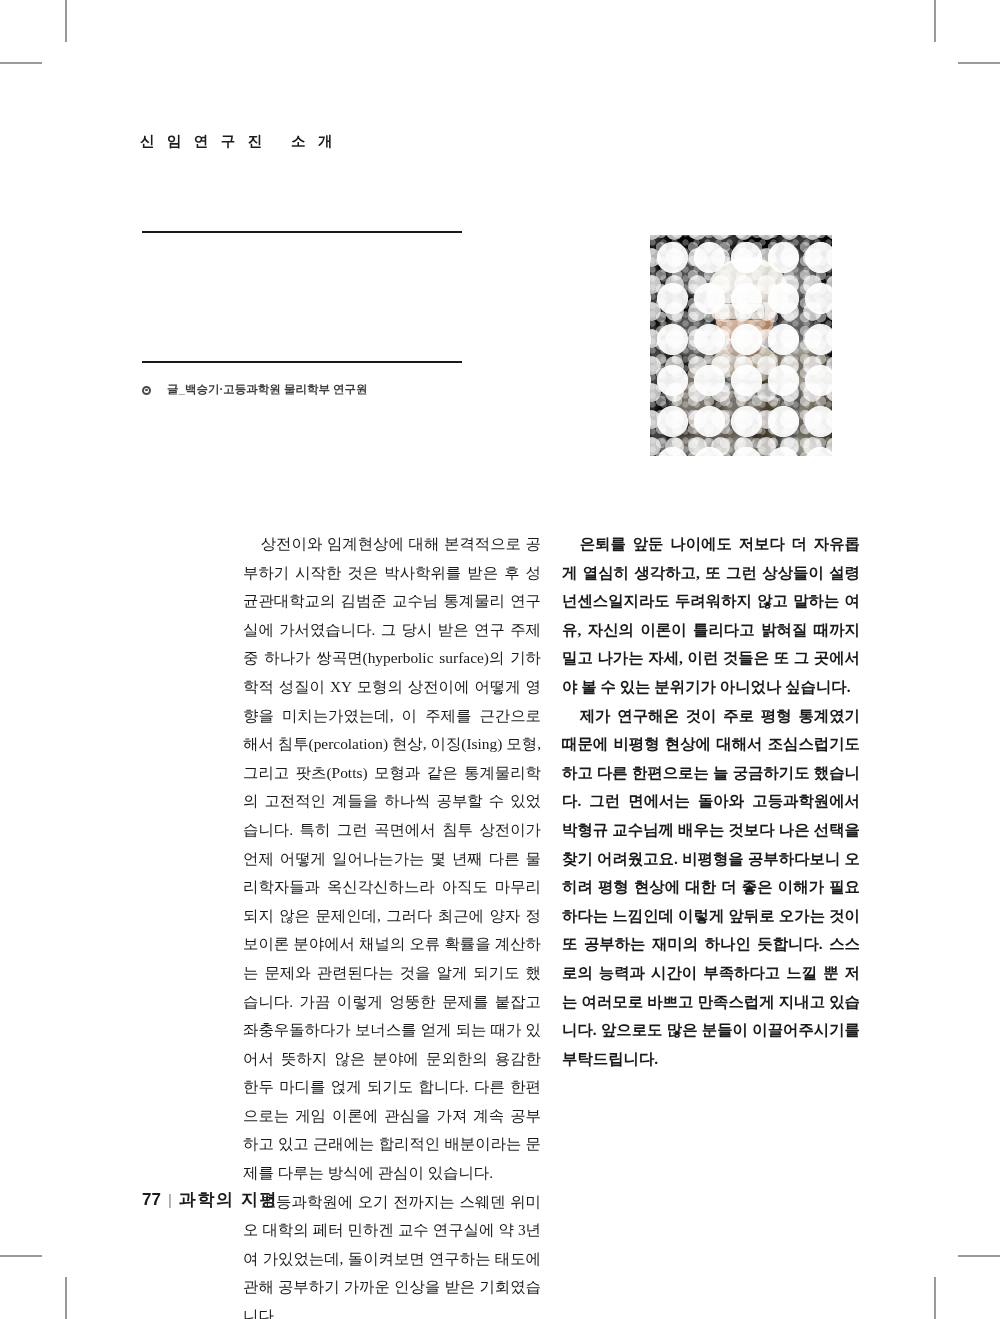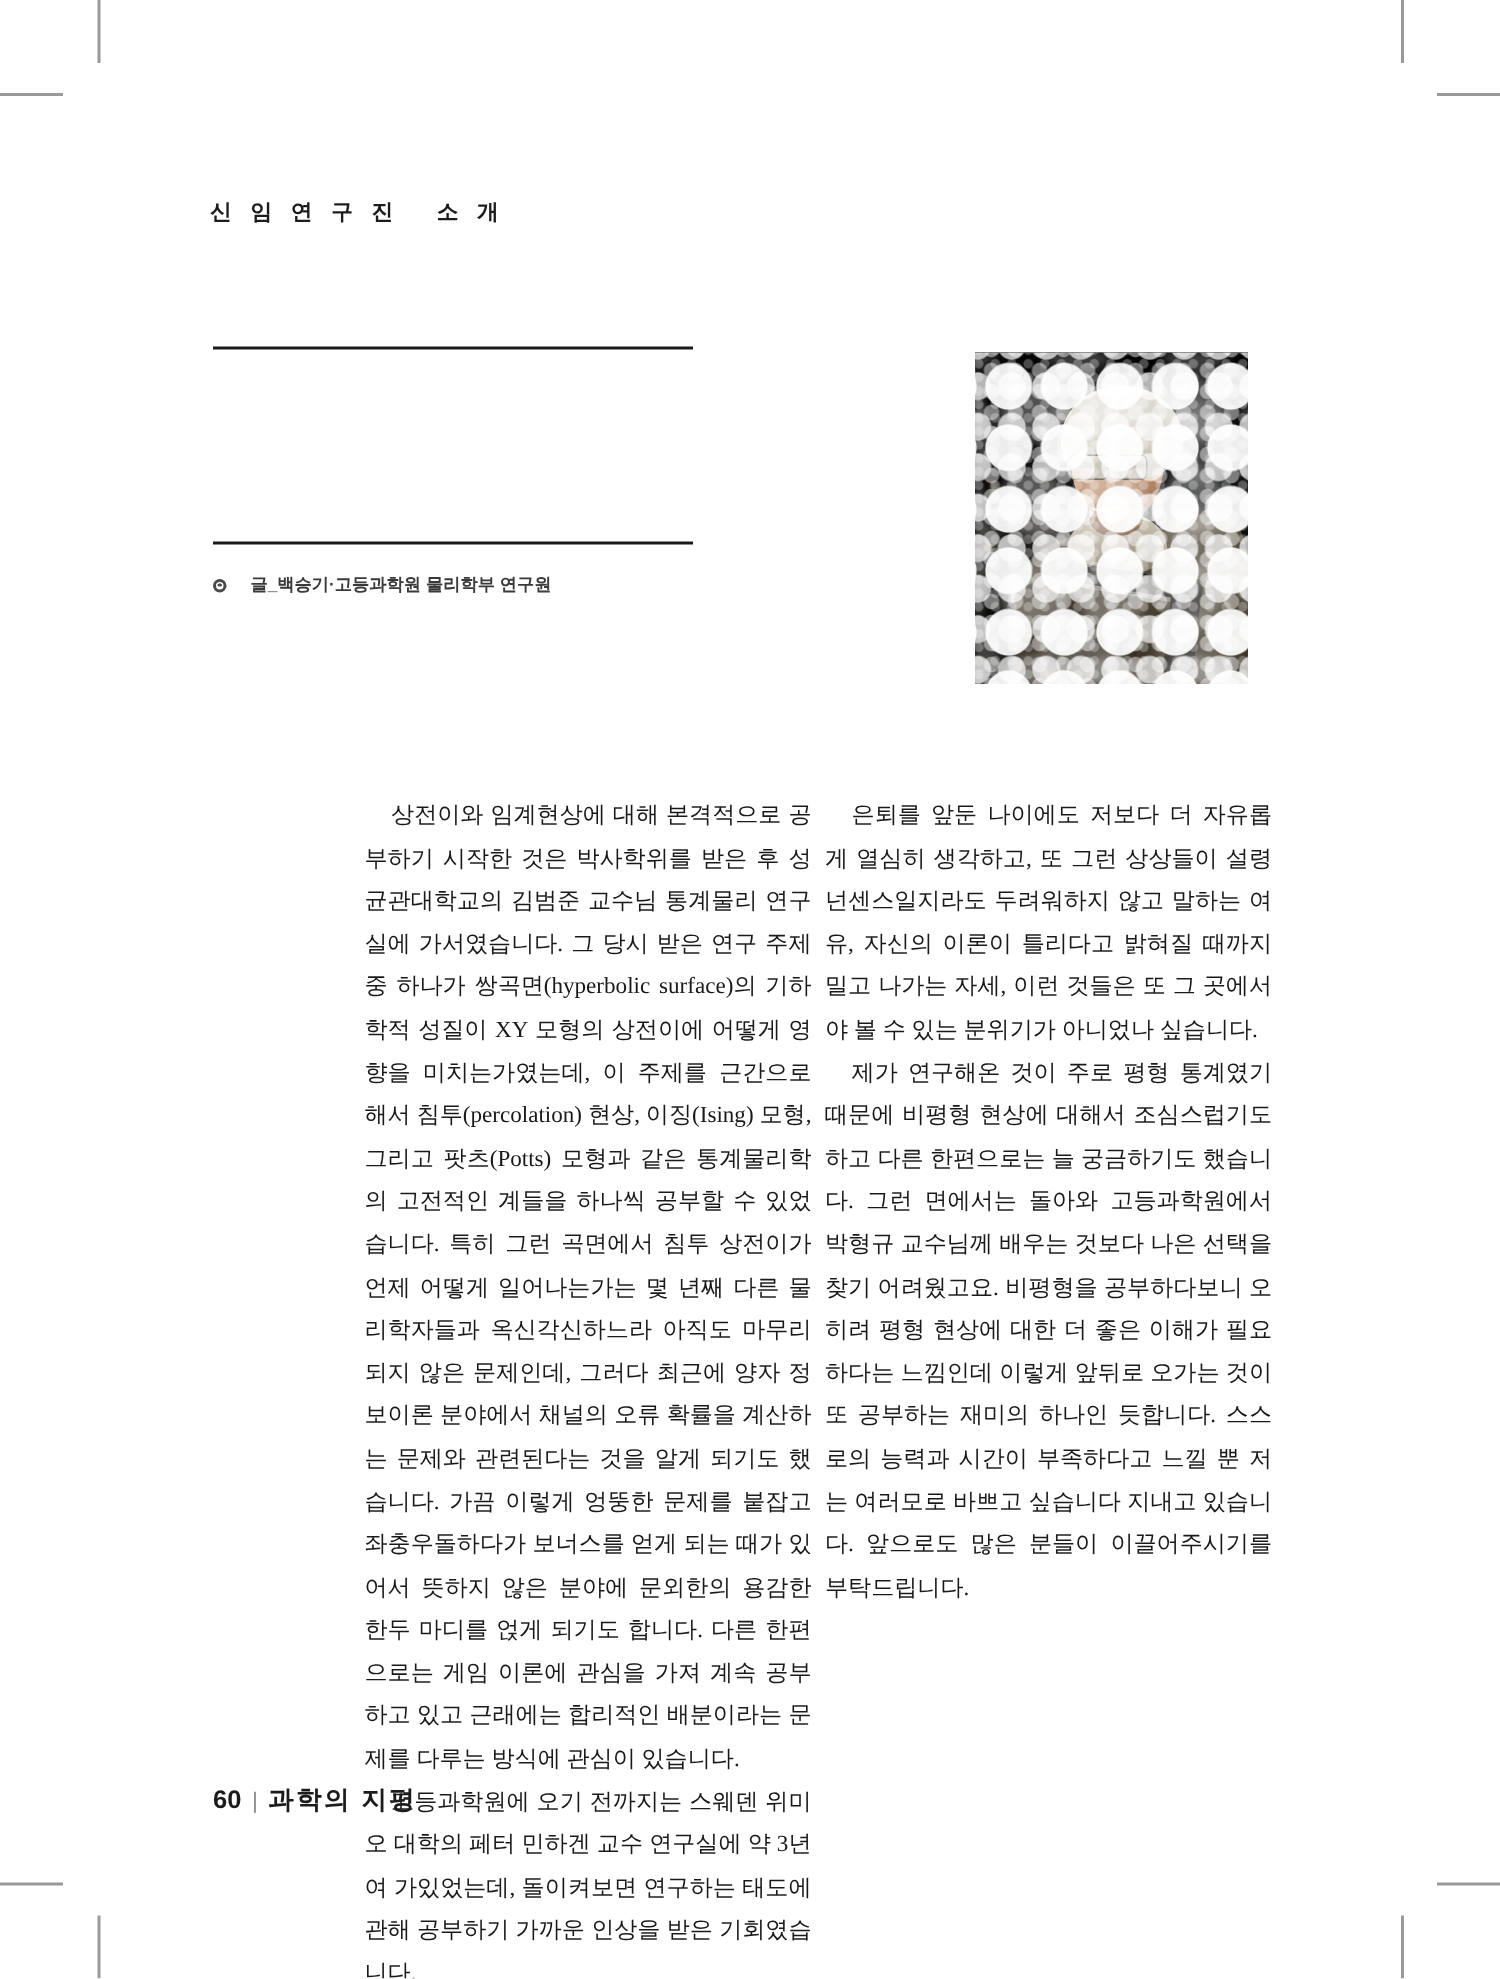--- a/index.html
+++ b/index.html
@@ -257,21 +257,21 @@
     font-size: 15.4px;
     line-height: 28.6px;
     color: #191919;
     text-align: justify;
     text-justify: inter-character;
     word-break: break-all;
     margin-top: 48px;
   }
   .col p { margin: 0; text-indent: 1.15em; }
   .col-left  { left: 243px; }
-  .col-right { left: 550px; }
+  .col-right { left: 562px; font-weight: bold; }
 
   
   .footer {
     position: absolute;
     left: 142px;
     top: 1188px;
     display: flex;
     align-items: baseline;
     gap: 7px;
     font-family: "Liberation Sans", "DejaVu Sans", sans-serif;
@@ -332,22 +332,22 @@
     <div class="snow"></div>
   </div>
 
   <div class="col col-left">
     <p>상전이와 임계현상에 대해 본격적으로 공부하기 시작한 것은 박사학위를 받은 후 성균관대학교의 김범준 교수님 통계물리 연구실에 가서였습니다. 그 당시 받은 연구 주제 중 하나가 쌍곡면(hyperbolic surface)의 기하학적 성질이 XY 모형의 상전이에 어떻게 영향을 미치는가였는데, 이 주제를 근간으로 해서 침투(percolation) 현상, 이징(Ising) 모형, 그리고 팟츠(Potts) 모형과 같은 통계물리학의 고전적인 계들을 하나씩 공부할 수 있었습니다. 특히 그런 곡면에서 침투 상전이가 언제 어떻게 일어나는가는 몇 년째 다른 물리학자들과 옥신각신하느라 아직도 마무리되지 않은 문제인데, 그러다 최근에 양자 정보이론 분야에서 채널의 오류 확률을 계산하는 문제와 관련된다는 것을 알게 되기도 했습니다. 가끔 이렇게 엉뚱한 문제를 붙잡고 좌충우돌하다가 보너스를 얻게 되는 때가 있어서 뜻하지 않은 분야에 문외한의 용감한 한두 마디를 얹게 되기도 합니다. 다른 한편으로는 게임 이론에 관심을 가져 계속 공부하고 있고 근래에는 합리적인 배분이라는 문제를 다루는 방식에 관심이 있습니다.</p>
     <p>고등과학원에 오기 전까지는 스웨덴 위미오 대학의 페터 민하겐 교수 연구실에 약 3년여 가있었는데, 돌이켜보면 연구하는 태도에 관해 공부하기 가까운 인상을 받은 기회였습니다.</p>
   </div>
 
   <div class="col col-right">
     <p>은퇴를 앞둔 나이에도 저보다 더 자유롭게 열심히 생각하고, 또 그런 상상들이 설령 넌센스일지라도 두려워하지 않고 말하는 여유, 자신의 이론이 틀리다고 밝혀질 때까지 밀고 나가는 자세, 이런 것들은 또 그 곳에서야 볼 수 있는 분위기가 아니었나 싶습니다.</p>
-    <p>제가 연구해온 것이 주로 평형 통계였기 때문에 비평형 현상에 대해서 조심스럽기도 하고 다른 한편으로는 늘 궁금하기도 했습니다. 그런 면에서는 돌아와 고등과학원에서 박형규 교수님께 배우는 것보다 나은 선택을 찾기 어려웠고요. 비평형을 공부하다보니 오히려 평형 현상에 대한 더 좋은 이해가 필요하다는 느낌인데 이렇게 앞뒤로 오가는 것이 또 공부하는 재미의 하나인 듯합니다. 스스로의 능력과 시간이 부족하다고 느낄 뿐 저는 여러모로 바쁘고 싶습니다 지내고 있습니다. 앞으로도 많은 분들이 이끌어주시기를 부탁드립니다.</p>
+    <p>제가 연구해온 것이 주로 평형 통계였기 때문에 비평형 현상에 대해서 조심스럽기도 하고 다른 한편으로는 늘 궁금하기도 했습니다. 그런 면에서는 돌아와 고등과학원에서 박형규 교수님께 배우는 것보다 나은 선택을 찾기 어려웠고요. 비평형을 공부하다보니 오히려 평형 현상에 대한 더 좋은 이해가 필요하다는 느낌인데 이렇게 앞뒤로 오가는 것이 또 공부하는 재미의 하나인 듯합니다. 스스로의 능력과 시간이 부족하다고 느낄 뿐 저는 여러모로 바쁘고 만족스럽게 지내고 있습니다. 앞으로도 많은 분들이 이끌어주시기를 부탁드립니다.</p>
   </div>
 
   <div class="footer">
-    <span class="footer-page">60</span>
+    <span class="footer-page">77</span>
     <span class="footer-sep">|</span>
     <span class="footer-name">과학의 지평</span>
   </div>
 
 </div>
 
 </body></html>

